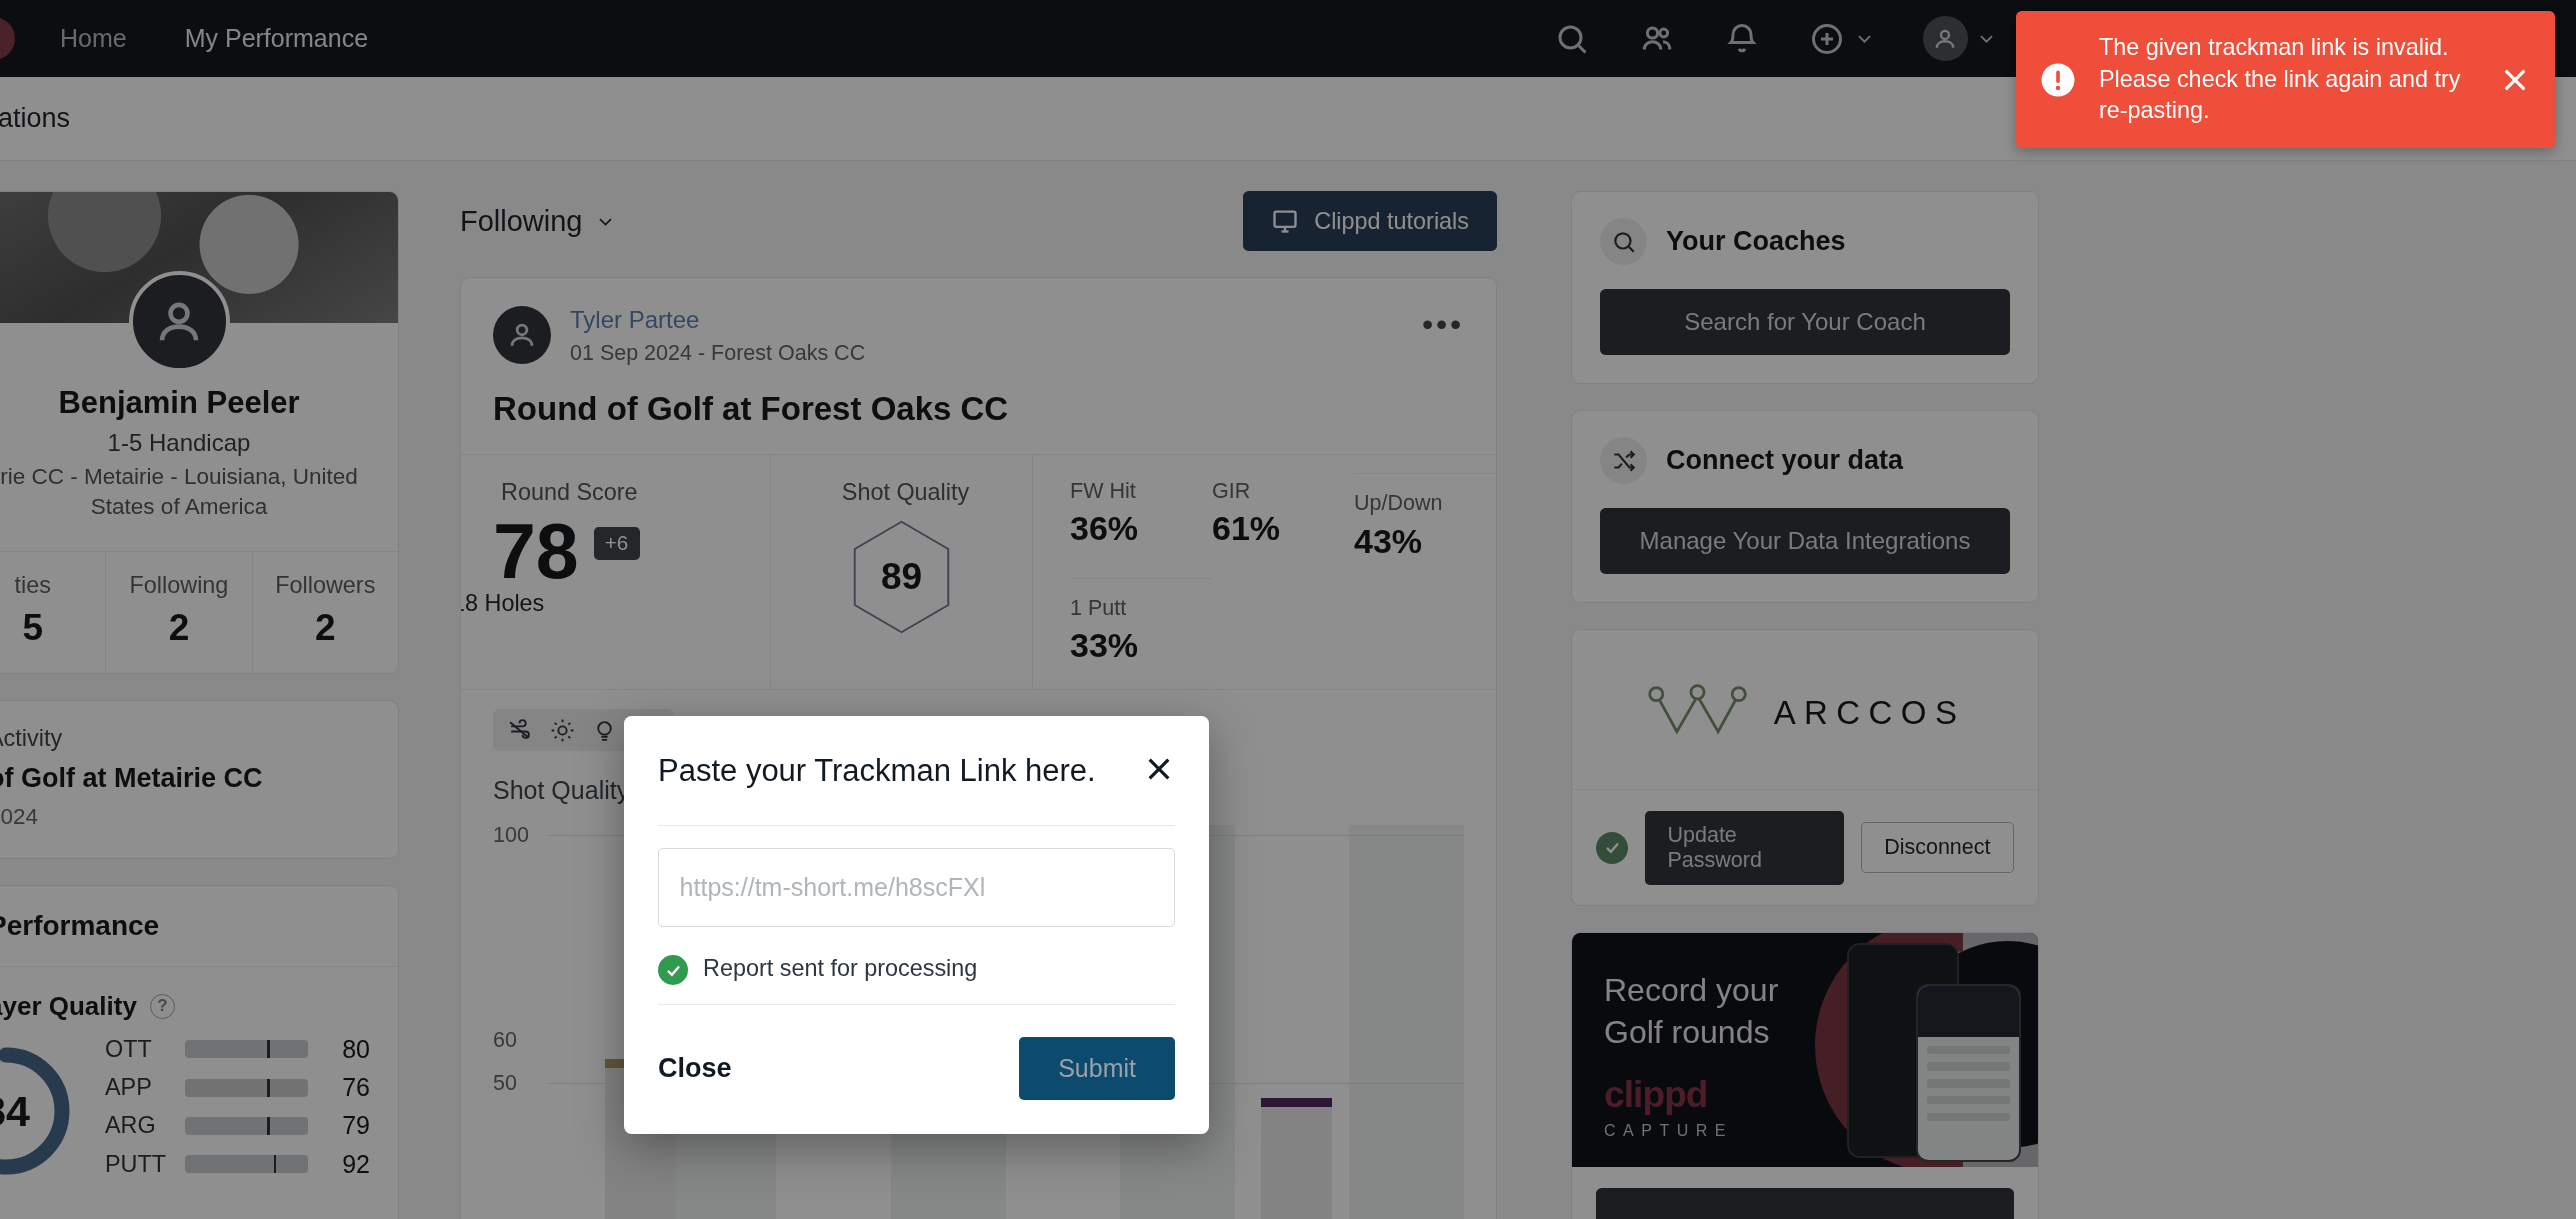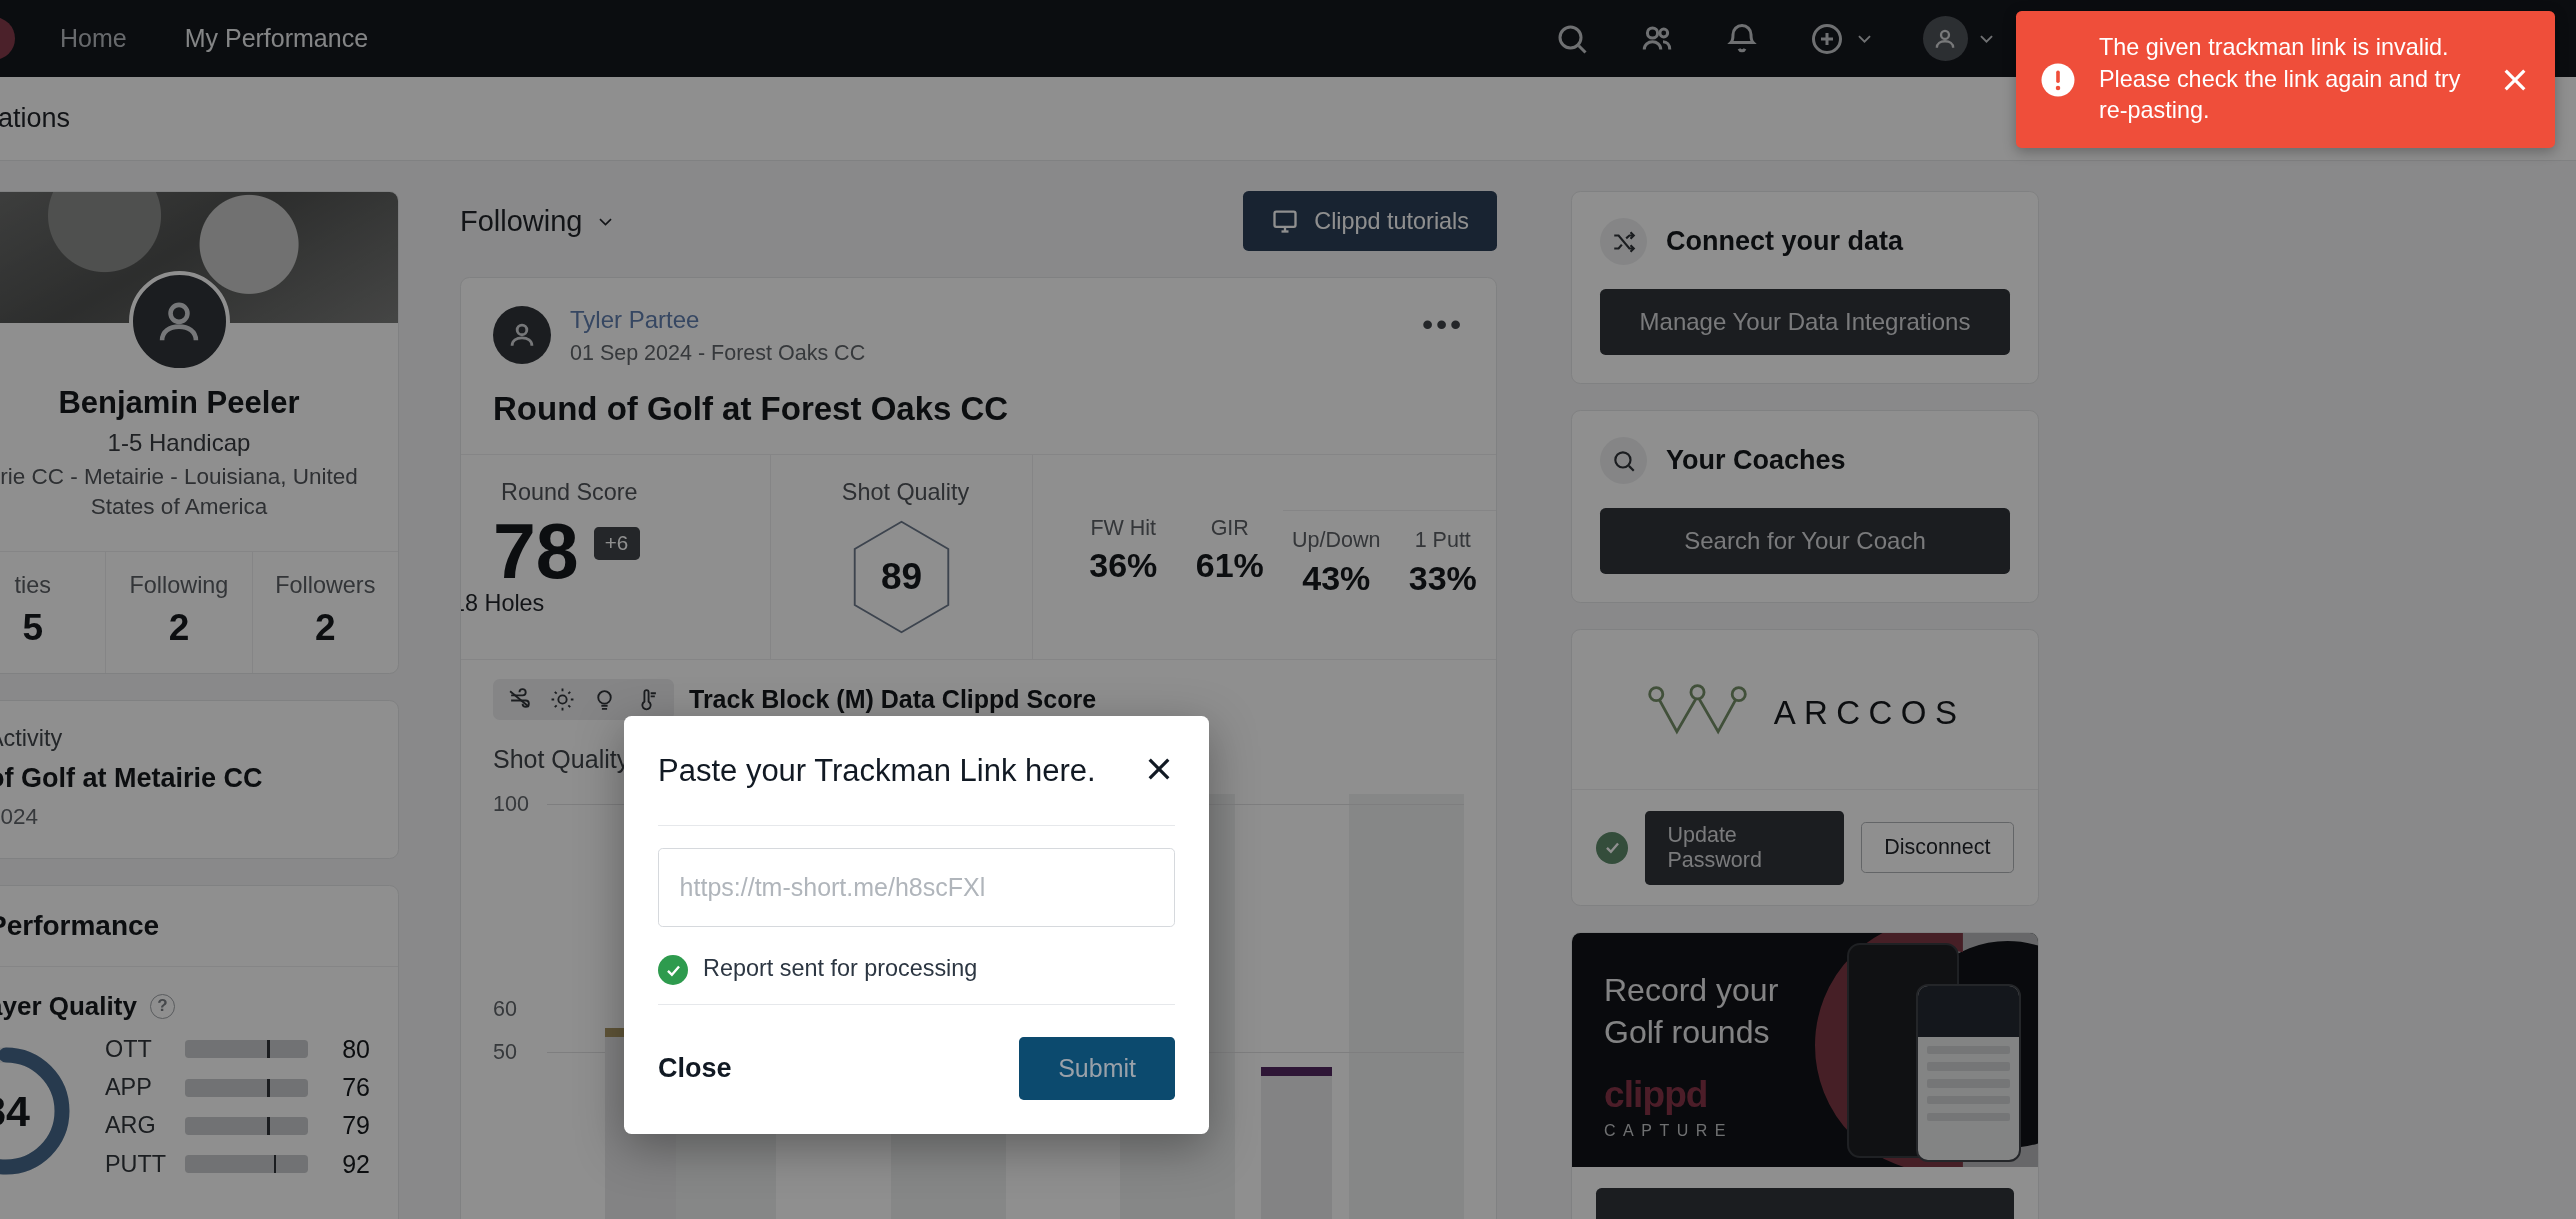--- a/index.html
+++ b/index.html
@@ -171,23 +171,22 @@
     display: flex; flex-direction: column; align-items: center;
   }
   .hexwrap { position: relative; width: 103px; height: 116px; margin-top: 13px; }
   .hexwrap svg { display: block; }
   .hexval {
     position: absolute; inset: 0; display: flex; align-items: center; justify-content: center;
     font-size: 37px; font-weight: 700; color: #111923;
   }
   .rr-grid {
     flex: 1; border-left: 0.9px solid #eceef1;
-    display: grid; grid-template-columns: 1fr 1fr 1fr 1fr; align-content: center;
+    display: grid; grid-template-columns: 1fr 1fr 1fr; align-content: center;
     padding: 13px 0 13px 37px;
-    text-align: center;
   }
   .gcell { padding: 11.2px 0; }
   .gcell.bordertop { border-top: 0.9px solid #eceef1; margin-top: 5.6px; padding-top: 17px; }
   .g-lab { font-size: 21.5px; color: #58616e; }
   .g-val { font-size: 34px; font-weight: 700; color: #111923; margin-top: 5.6px; }
 
   .tool-row { display: flex; align-items: center; gap: 15px; padding: 19px 32px 9.4px; border-top: 0.9px solid #eceef1; }
   .wx-chip {
     display: flex; align-items: center; gap: 17px;
     background: #eceef1; border-radius: 6.6px; padding: 8.4px 15px;
@@ -622,43 +621,43 @@
           </div>
         </div>
       </div>
 
       <div class="col-right">
 
         <div class="card">
           <div class="rc-head">
             <span class="rc-ic">
               <svg viewBox="0 0 24 24" fill="none" stroke="#2b3440" stroke-width="2">
+                  <circle cx="11" cy="11" r="7"></circle>
+                  <line x1="16.5" y1="16.5" x2="21" y2="21"></line>
+                </svg>
+            </span>
+            <span class="rc-title">Your Coaches</span>
+          </div>
+          <span class="rc-btn">Search for Your Coach</span>
+        </div>
+
+        <div class="card">
+          <div class="rc-head">
+            <span class="rc-ic">
+              <svg viewBox="0 0 24 24" fill="none" stroke="#2b3440" stroke-width="2">
                   <path d="M3 6h4l10 12h4"></path>
                   <path d="M3 18h4l3-3.6"></path>
                   <path d="M14 8.6L17 6h4"></path>
                   <polyline points="18,3 21,6 18,9"></polyline>
                   <polyline points="18,15 21,18 18,21"></polyline>
                 </svg>
             </span>
             <span class="rc-title">Connect your data</span>
           </div>
           <span class="rc-btn">Manage Your Data Integrations</span>
-        </div>
-
-        <div class="card">
-          <div class="rc-head">
-            <span class="rc-ic">
-              <svg viewBox="0 0 24 24" fill="none" stroke="#2b3440" stroke-width="2">
-                  <circle cx="11" cy="11" r="7"></circle>
-                  <line x1="16.5" y1="16.5" x2="21" y2="21"></line>
-                </svg>
-            </span>
-            <span class="rc-title">Your Coaches</span>
-          </div>
-          <span class="rc-btn">Search for Your Coach</span>
         </div>
 
         <div class="card">
           <div class="arccos-body">
             <span>
               <svg width="105" height="64" viewBox="0 0 112 68" fill="none" stroke="#5b9b3b" stroke-width="3">
                 <path d="M12 16 L34 56 L56 18 L78 56 L100 16"></path>
                 <circle cx="12" cy="16" r="7" fill="#fff"></circle>
                 <circle cx="56" cy="14" r="7" fill="#fff"></circle>
                 <circle cx="100" cy="16" r="7" fill="#fff"></circle>

